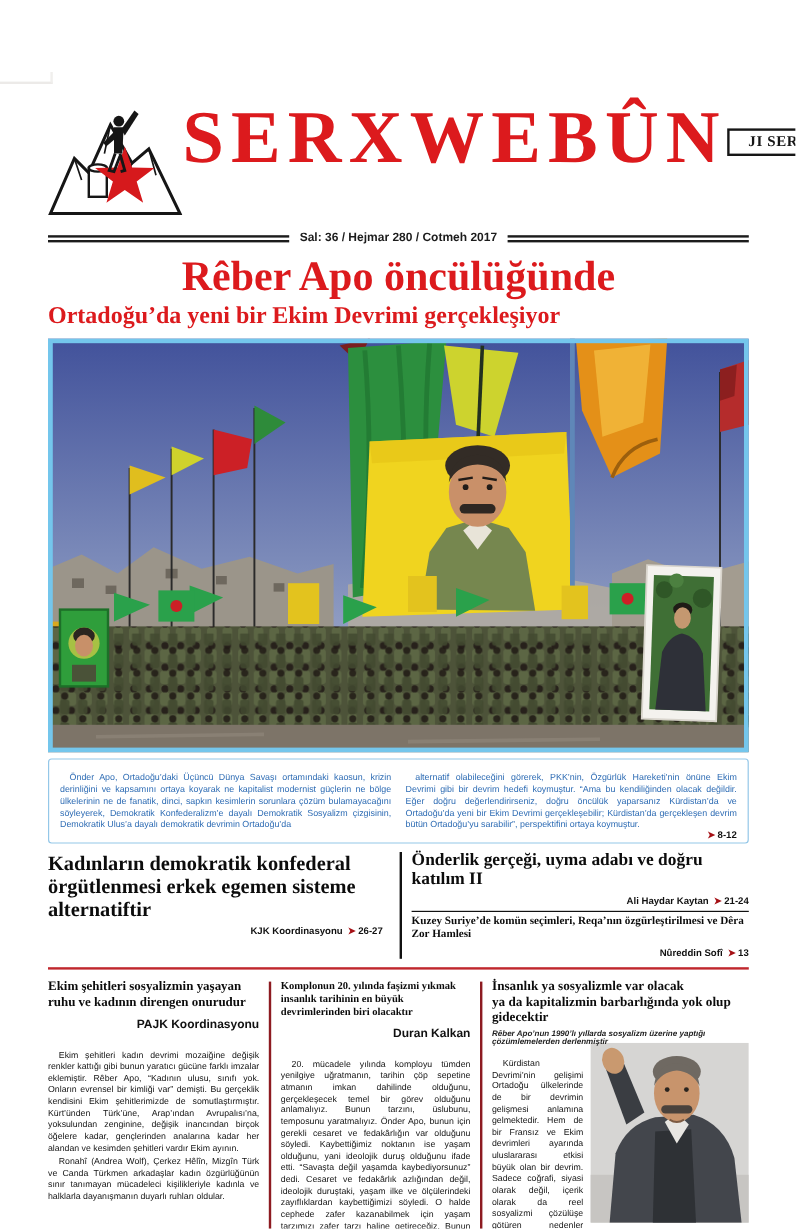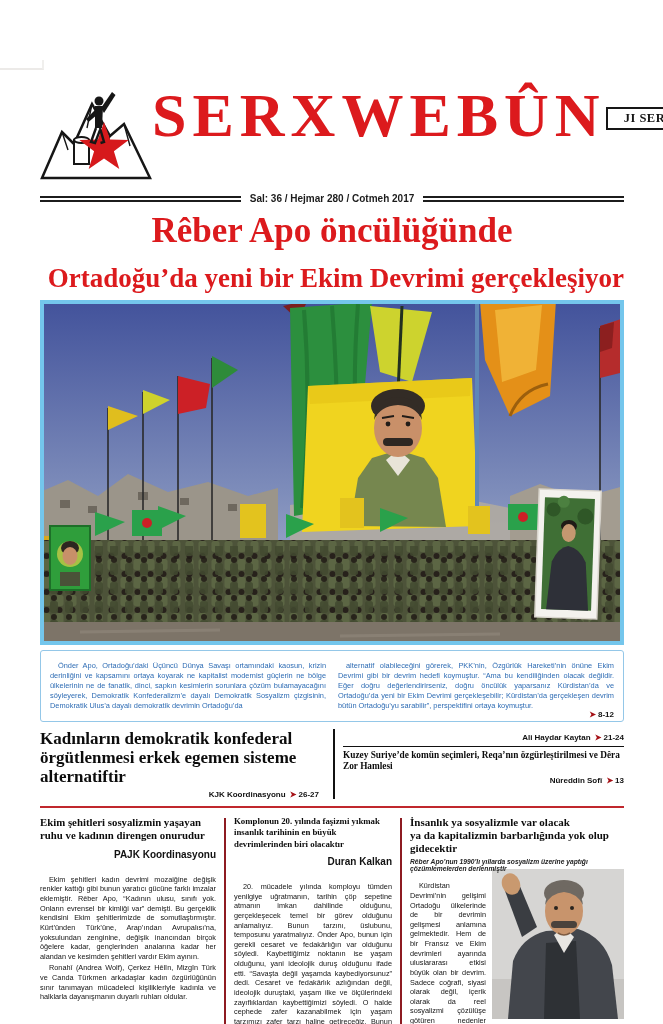--- a/index.html
+++ b/index.html
@@ -17,21 +17,21 @@
                 font-family:"Liberation Serif",serif;font-weight:bold;font-size:12.5px;
                 letter-spacing:.5px;color:#161616;white-space:nowrap;}
   .dateline{display:flex;align-items:center;margin-top:9px;}
   .dateline .rule{flex:1;height:6px;border-top:2px solid #1c1c1c;border-bottom:2px solid #1c1c1c;box-sizing:border-box;}
   .date-text{padding:0 9px;font-size:10px;font-weight:bold;color:#1c1c1c;white-space:nowrap;}
 
   
   .headline1{font-family:"Liberation Serif",serif;font-weight:bold;color:#dc1a1d;
              font-size:35px;text-align:center;margin-top:9px;line-height:1.05;}
   .headline2{font-family:"Liberation Serif",serif;font-weight:bold;color:#dc1a1d;
-             font-size:27px;text-align:right;margin-top:14px;line-height:1.05;}
+             font-size:20px;text-align:left;margin-top:3px;line-height:1.05;}
 
   
   .main-photo{display:block;margin-top:8px;}
 
   
   .caption-box{position:relative;margin-top:5px;border:1.5px solid #94c7e8;border-radius:3px;
                display:flex;gap:12px;padding:10px 9px 10px 9px;box-sizing:border-box;}
   .caption-col{flex:1;color:#2e6cb4;font-size:7.4px;line-height:1.34;text-align:justify;}
   .caption-col p{margin:0;text-indent:8px;}
   .caption-ref{position:absolute;right:9px;bottom:2px;font-weight:bold;font-size:8px;color:#111;}
@@ -246,20 +246,21 @@
     <div class="features">
       <div class="feat-left">
         <h2>Kadınların demokratik konfederal örgütlenmesi erkek egemen sisteme alternatiftir</h2>
         <div class="byline">
           <span>KJK Koordinasyonu</span>
           <span class="arrow">➤</span><span>26-27</span>
         </div>
       </div>
       <div class="feat-divider"></div>
       <div class="feat-right">
+        <h2>Önderlik gerçeği, uyma adabı ve doğru katılım II</h2>
         <div class="byline">
           <span>Ali Haydar Kaytan</span>
           <span class="arrow">➤</span><span>21-24</span>
         </div>
         <hr class="feat-rule">
         <h3>Kuzey Suriye’de komün seçimleri, Reqa’nın özgürleştirilmesi ve Dêra Zor Hamlesi</h3>
         <div class="byline">
           <span>Nûreddin Sofî</span>
           <span class="arrow">➤</span><span>13</span>
         </div>

